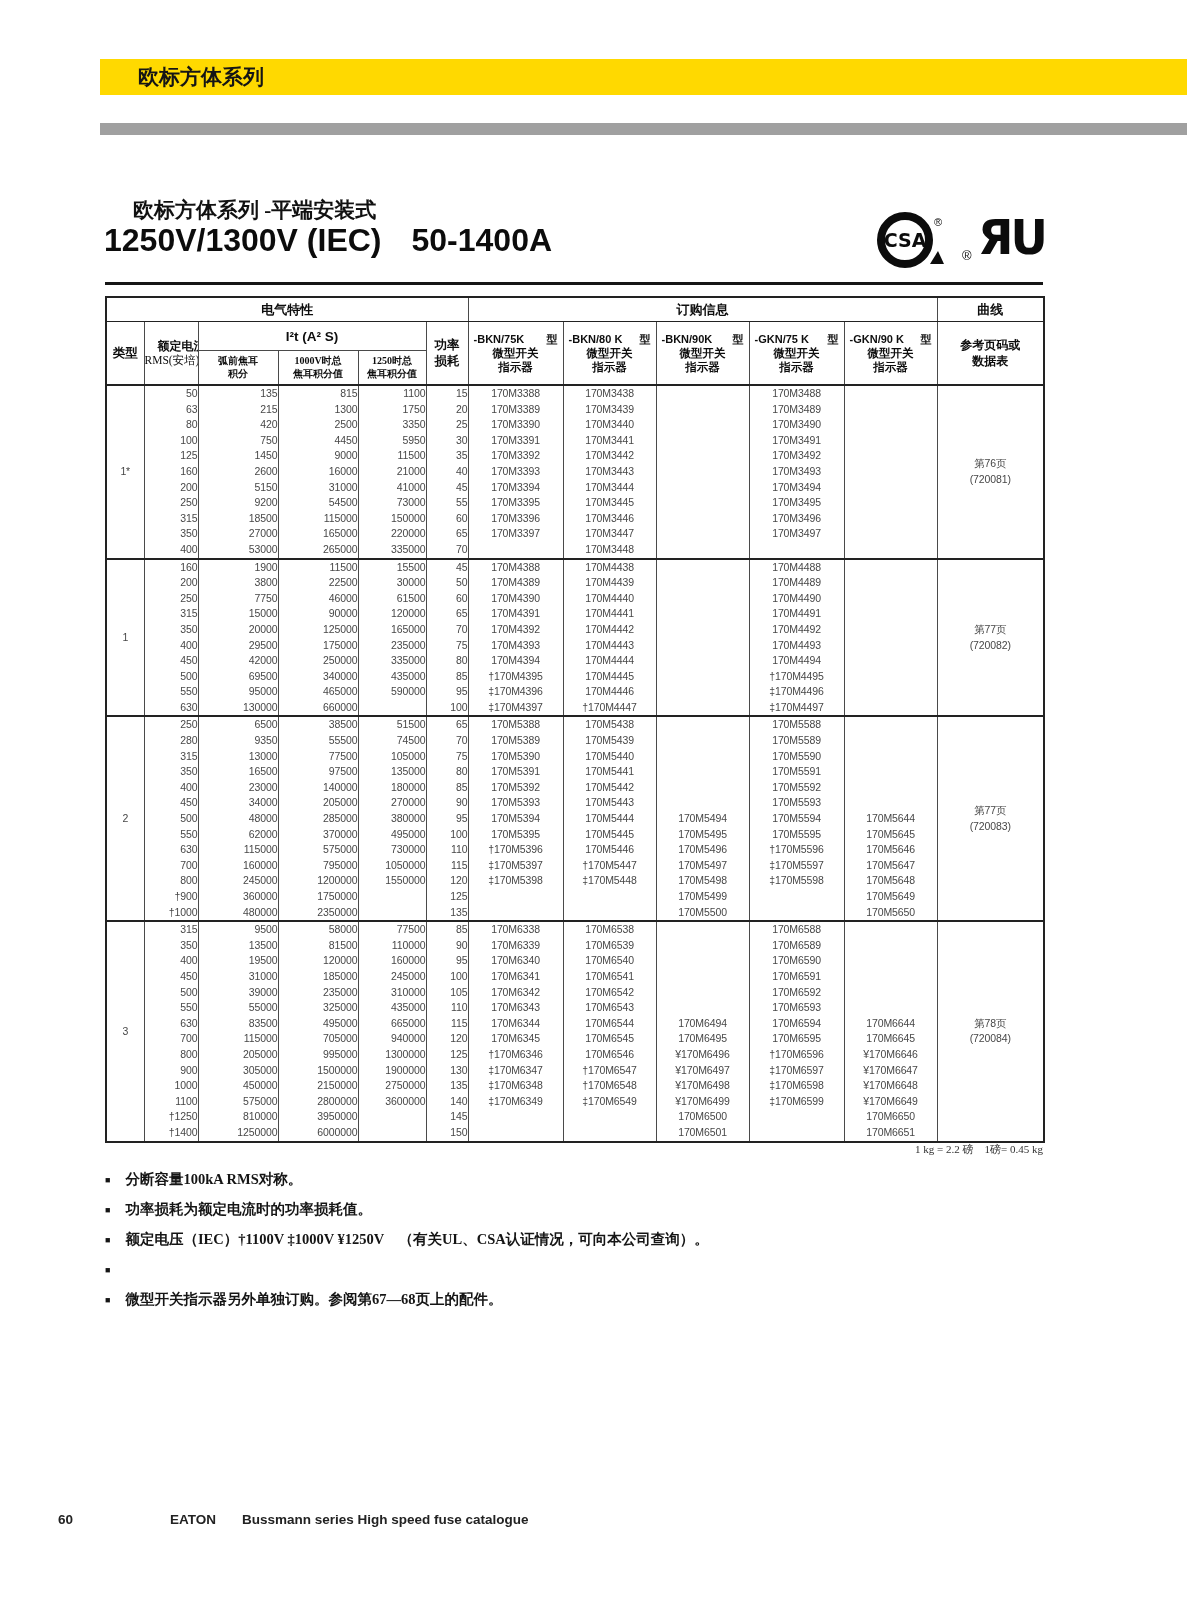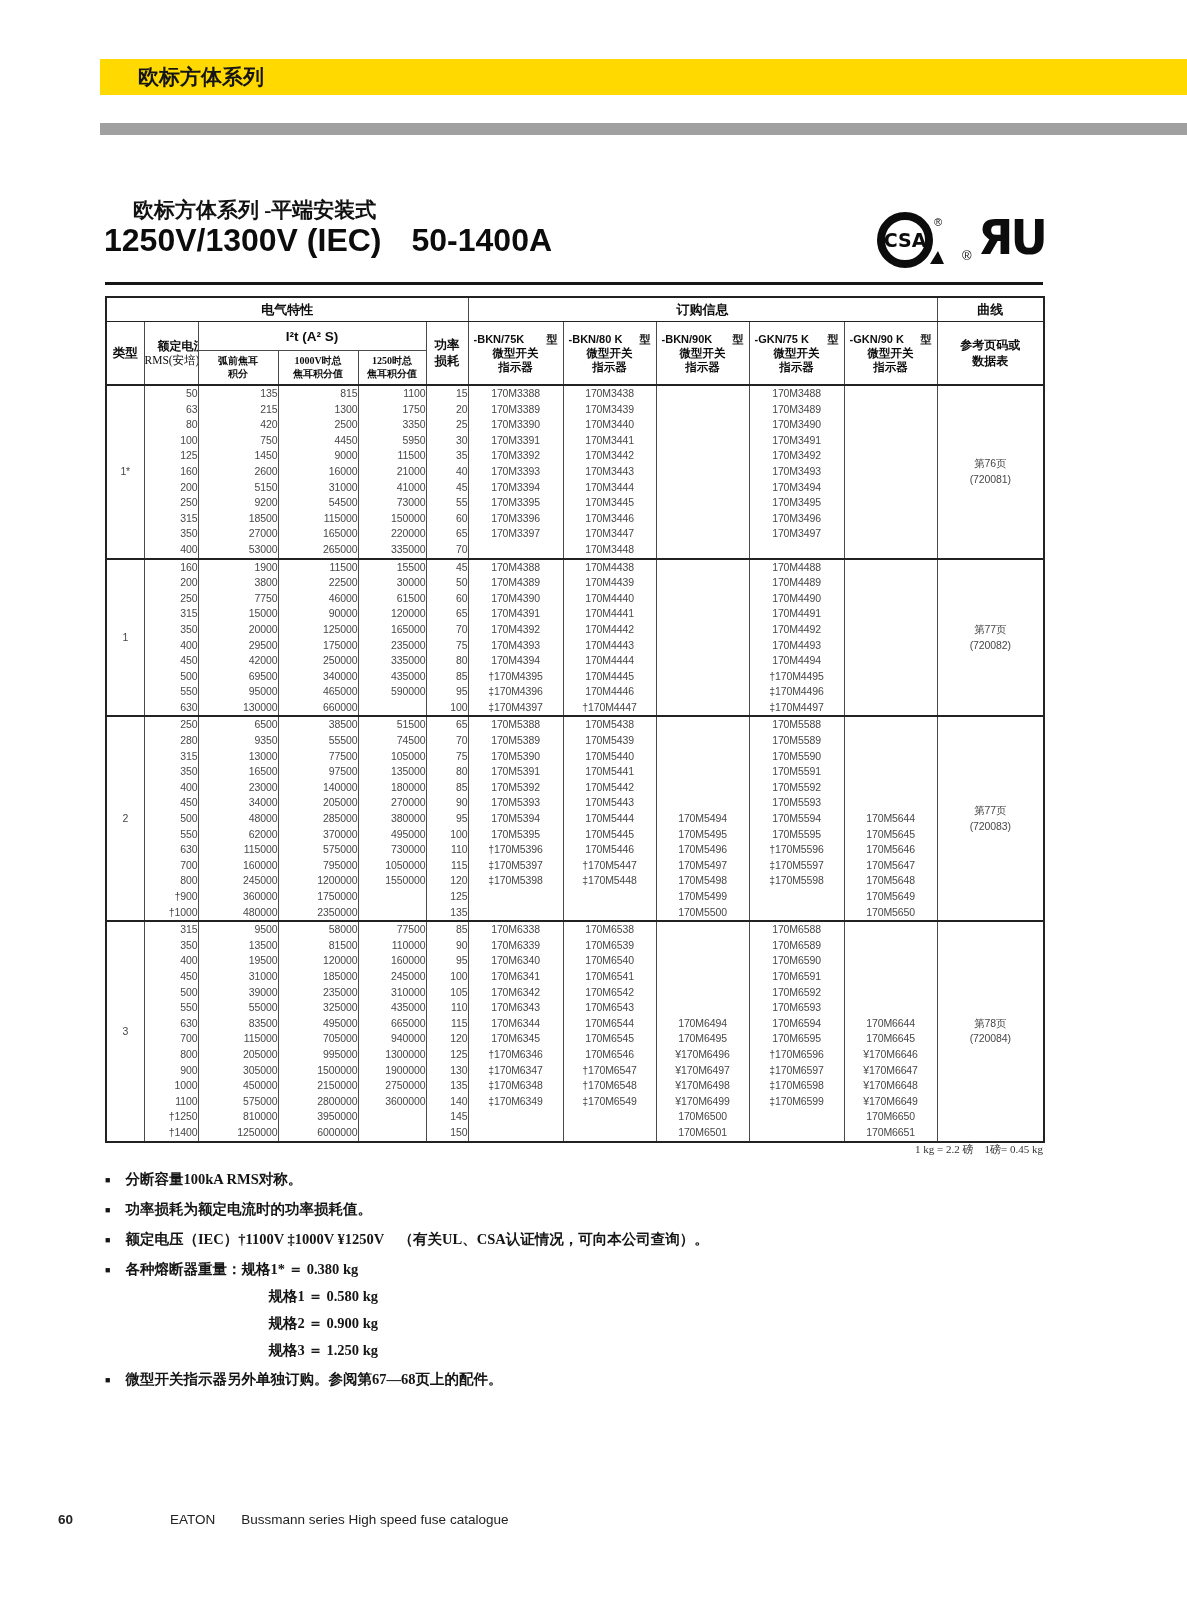--- a/index.html
+++ b/index.html
@@ -73,21 +73,21 @@
     font-size:11px;color:#333;font-family:"Liberation Serif","DejaVu Serif",serif;}
   .footnotes{position:absolute;left:105px;top:1170px;width:950px;list-style:none;margin:0;padding:0;
     font-family:"Liberation Serif","DejaVu Serif",serif;color:#151515;}
   .footnote{display:flex;margin-bottom:11px;}
   .bullet{font-size:9px;line-height:18px;margin-right:15px;margin-top:1px;color:#151515;}
   .ft-body{font-size:14.5px;line-height:18px;font-weight:bold;}
   .ft-sub{margin-top:9px;margin-left:143px;}
 
   
   .footer-page{position:absolute;left:58px;top:1512px;font-size:13.5px;font-weight:bold;color:#222;}
-  .footer-text{position:absolute;left:170px;top:1512px;font-size:13.5px;font-weight:normal;color:#222;}
+  .footer-text{position:absolute;left:170px;top:1512px;font-size:13.5px;font-weight:bold;color:#222;}
   .footer-text .brand{margin-right:26px;}
 </style>
 </head>
 <body>
 
 <div class="page">
 
   <div class="banner">
     <div class="banner-text">欧标方体系列</div>
   </div>
@@ -820,26 +820,20 @@
         </div>
       </li>
       <li class="footnote">
         <span class="bullet">■</span>
         <div class="ft-body">
           <div class="ft-line">额定电压（IEC）†1100V  ‡1000V  ¥1250V　（有关UL、CSA认证情况，可向本公司查询）。</div>
         </div>
       </li>
       <li class="footnote">
         <span class="bullet">■</span>
-        <div class="ft-body">
-          <div class="ft-line">各种熔断器重量：规格1* ＝ 0.380 kg</div>
-          <div class="ft-sub">规格1 ＝ 0.580 kg</div>
-          <div class="ft-sub">规格2 ＝ 0.900 kg</div>
-          <div class="ft-sub">规格3 ＝ 1.250 kg</div>
-        </div>
       </li>
       <li class="footnote">
         <span class="bullet">■</span>
         <div class="ft-body">
           <div class="ft-line">微型开关指示器另外单独订购。参阅第67—68页上的配件。</div>
         </div>
       </li>
     </ul>
 
   <div class="footer-page">60</div>

